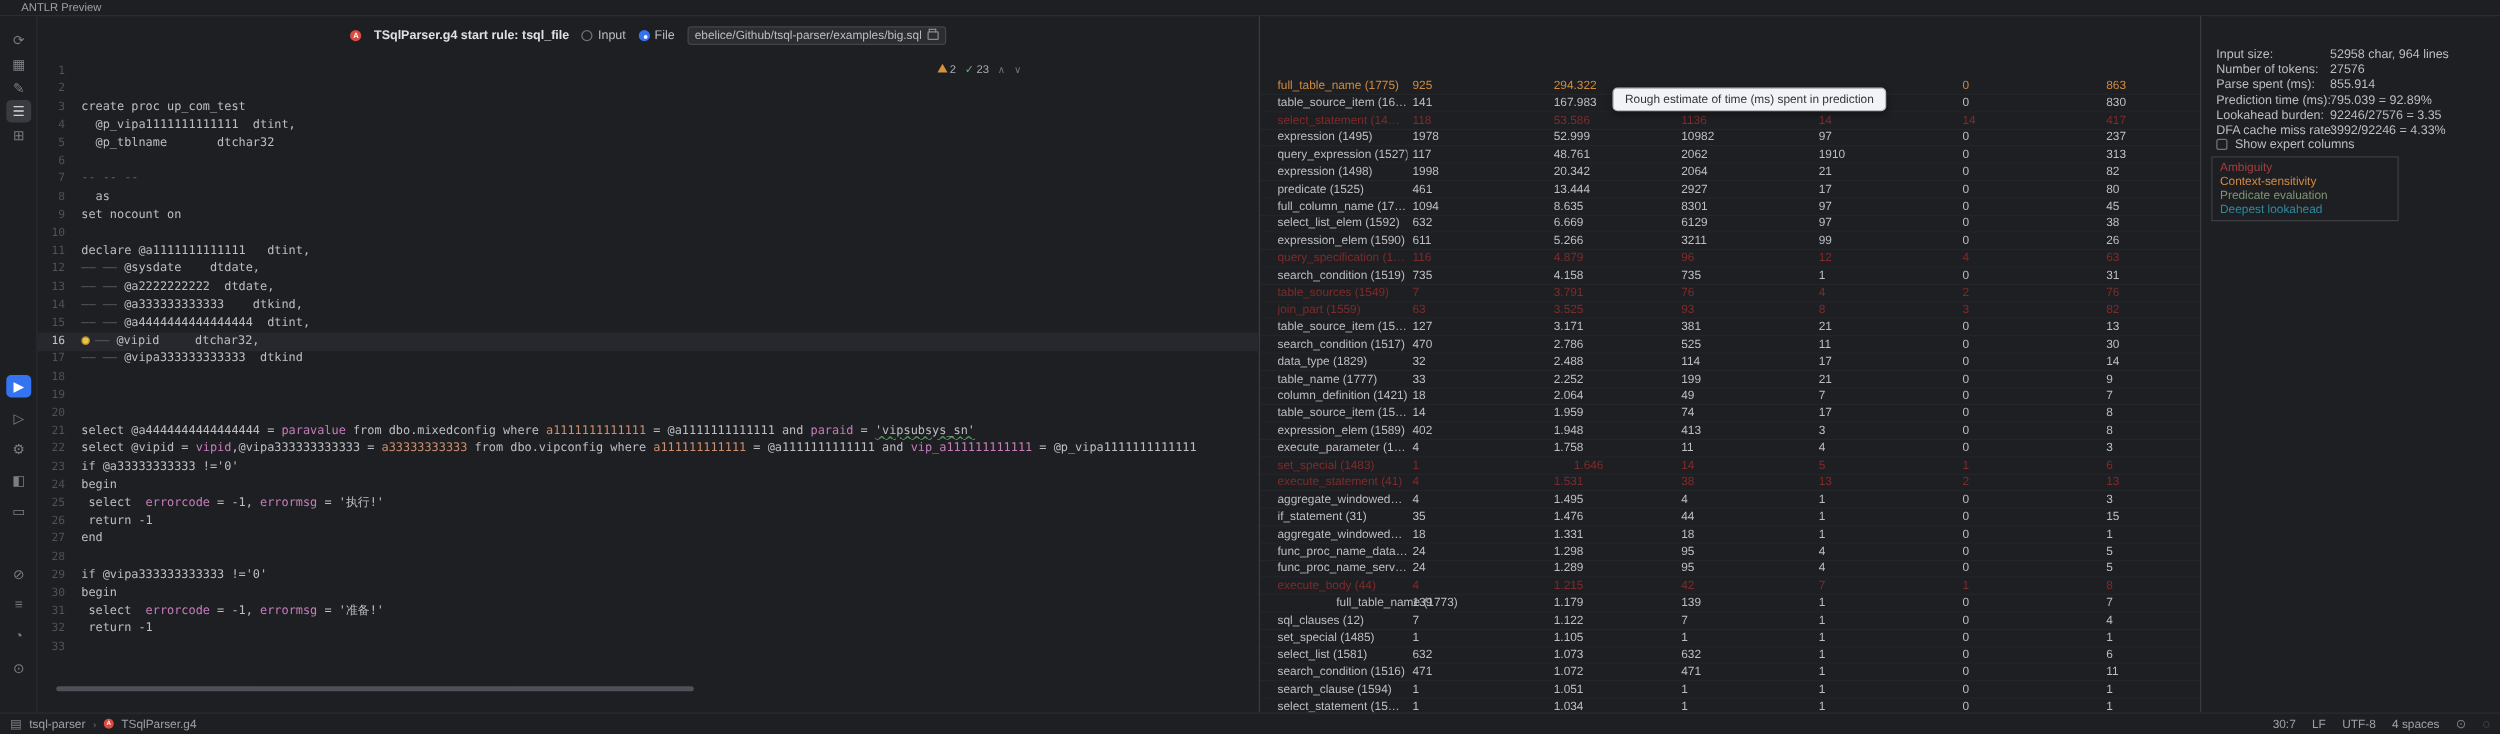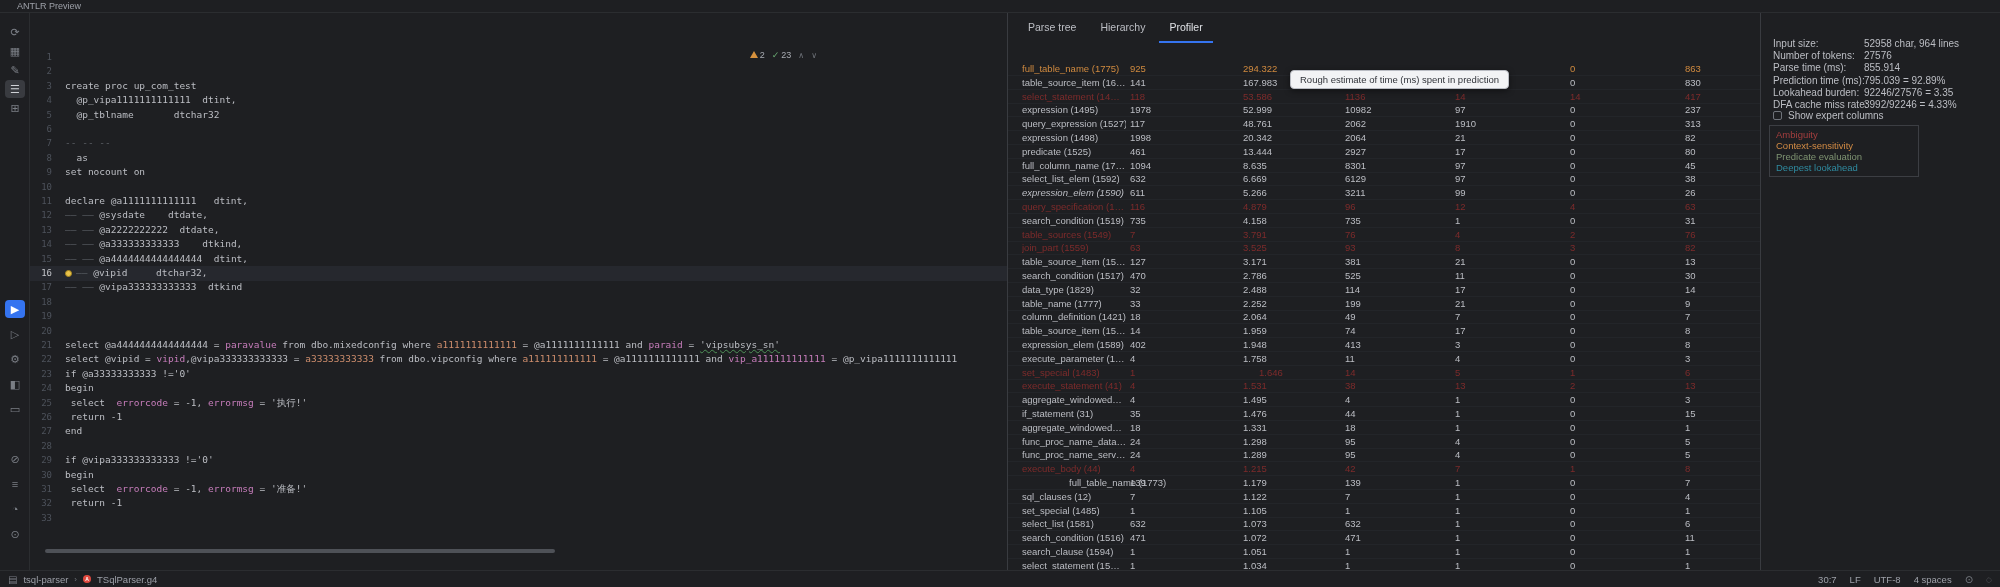--- a/index.html
+++ b/index.html
@@ -114,20 +114,36 @@
       <div class="abicon" style="top: 337px;">⚙</div>
       <div class="abicon" style="top: 362px;">◧</div>
       <div class="abicon" style="top: 387px;">▭</div>
       <div class="abicon" style="top: 437px;">⊘</div>
       <div class="abicon" style="top: 462px;">≡</div>
       <div class="abicon" style="top: 487px;">◔</div>
       <div class="abicon" style="top: 512px;">⊙</div>
     </div>
 
   <div class="preview">
+    <div class="ptoolbar">
+      <span class="antlr-dot">A</span>
+      <span class="grammar-label">TSqlParser.g4 start rule: tsql_file</span>
+      <span class="radio">
+        <span class="rdot"></span>
+        <span>Input</span>
+      </span>
+      <span class="radio">
+        <span class="rdot sel"></span>
+        <span>File</span>
+      </span>
+      <span class="pathfield">
+        <span class="val">ebelice/Github/tsql-parser/examples/big.sql</span>
+        <span class="foldericon"></span>
+      </span>
+    </div>
     <div class="editor">
       <div>
           <div class="eline" style="top: 6px;">
             <span class="enum">1</span>
             <span class="ecode"></span>
           </div>
           <div class="eline" style="top: 20.4px;">
             <span class="enum">2</span>
             <span class="ecode"></span>
           </div>
@@ -259,25 +275,20 @@
         <span><span class="warn-tri"></span><span>2</span></span>
         <span><span class="chk">✓</span><span>23</span></span>
         <span class="chev">∧</span>
         <span class="chev">∨</span>
       </div>
       <div class="hscroll"></div>
     </div>
   </div>
 
   <div class="rpanel">
-    <div class="tabs">
-      <span class="tab">Parse tree</span>
-      <span class="tab">Hierarchy</span>
-      <span class="tab active">Profiler</span>
-    </div>
 
     <div class="tablewrap">
       <div class="rows">
           <div class="trow hl-orange" style="top: 0px;">
             <span class="rulecell" style="left: 14px;">full_table_name (1775)</span>
             <span style="left: 122px;">925</span>
             <span style="left: 235px;">294.322</span>
             <span style="left: 337px;"></span>
             <span style="left: 447px;"></span>
             <span style="left: 562px;">0</span>
@@ -349,21 +360,21 @@
           <div class="trow" style="top: 110.4px;">
             <span class="rulecell" style="left: 14px;">select_list_elem (1592)</span>
             <span style="left: 122px;">632</span>
             <span style="left: 235px;">6.669</span>
             <span style="left: 337px;">6129</span>
             <span style="left: 447px;">97</span>
             <span style="left: 562px;">0</span>
             <span style="left: 677px;">38</span>
           </div>
           <div class="trow" style="top: 124.2px;">
-            <span class="rulecell" style="left: 14px; font-style: italic;">expression_elem (1590)</span>
+            <span class="rulecell" style="left: 14px;">expression_elem (1590)</span>
             <span style="left: 122px;">611</span>
             <span style="left: 235px;">5.266</span>
             <span style="left: 337px;">3211</span>
             <span style="left: 447px;">99</span>
             <span style="left: 562px;">0</span>
             <span style="left: 677px;">26</span>
           </div>
           <div class="trow hl-red" style="top: 138px;">
             <span class="rulecell" style="left: 14px;">query_specification (1…</span>
             <span style="left: 122px;">116</span>
@@ -614,21 +625,21 @@
       <div>
           <div class="inforow" style="top: 25px;">
             <span class="lbl">Input size:</span>
             <span class="val">52958 char, 964 lines</span>
           </div>
           <div class="inforow" style="top: 37.2px;">
             <span class="lbl">Number of tokens:</span>
             <span class="val">27576</span>
           </div>
           <div class="inforow" style="top: 49.4px;">
-            <span class="lbl">Parse time (ms):</span>
+            <span class="lbl">Parse spent (ms):</span>
             <span class="val">855.914</span>
           </div>
           <div class="inforow" style="top: 61.6px;">
             <span class="lbl">Prediction time (ms):</span>
             <span class="val">795.039 = 92.89%</span>
           </div>
           <div class="inforow" style="top: 73.8px;">
             <span class="lbl">Lookahead burden:</span>
             <span class="val">92246/27576 = 3.35</span>
           </div>

